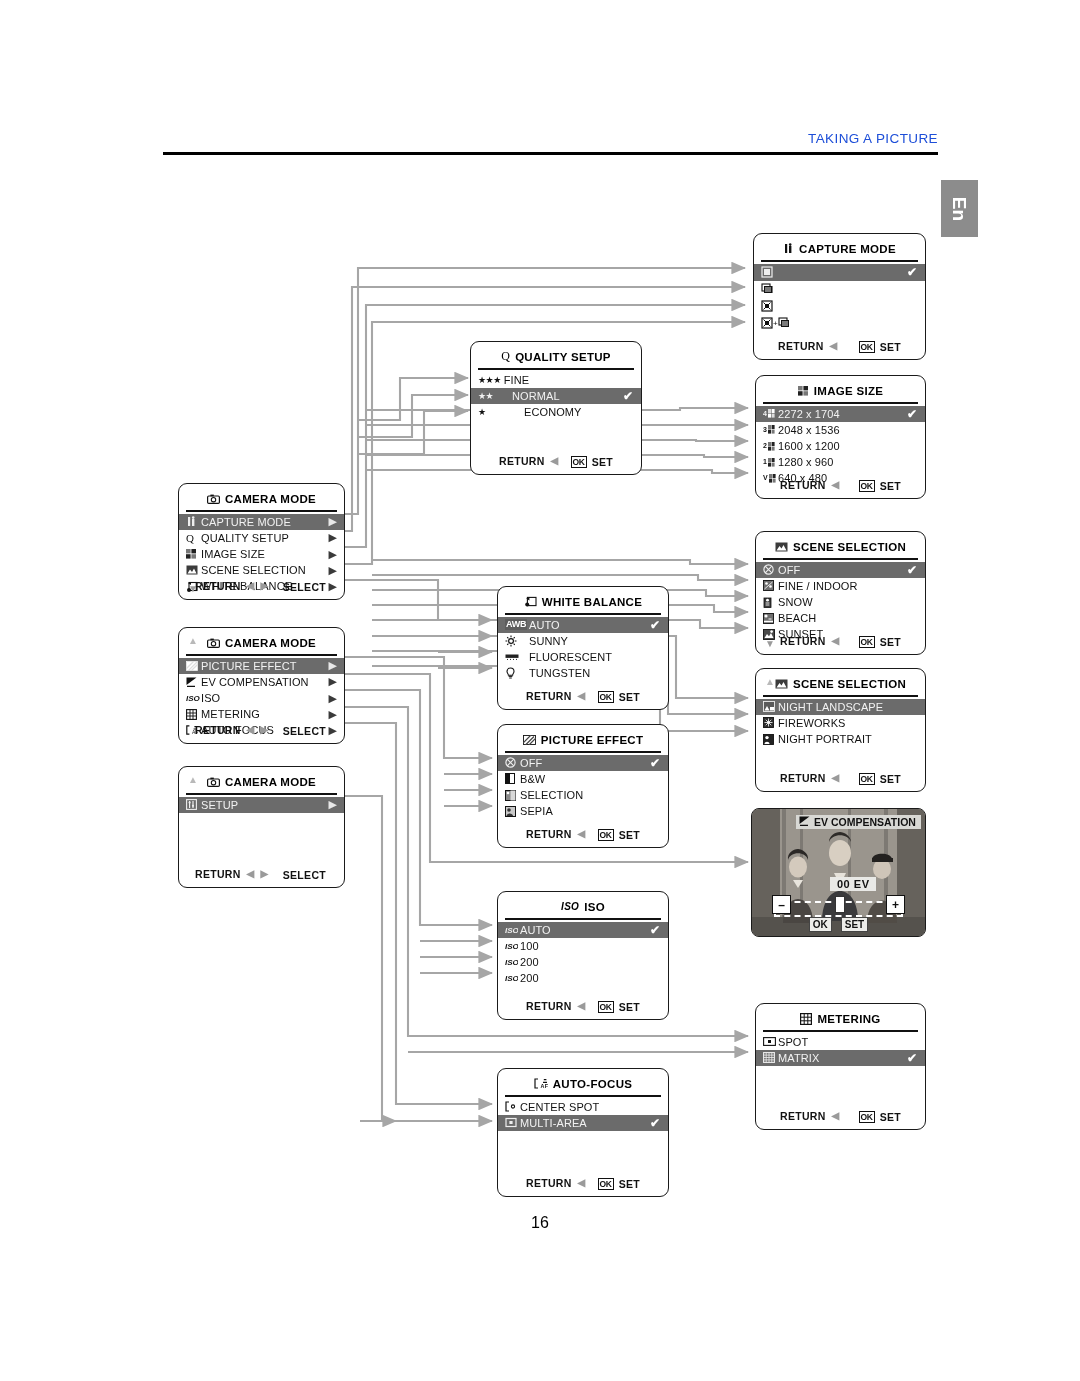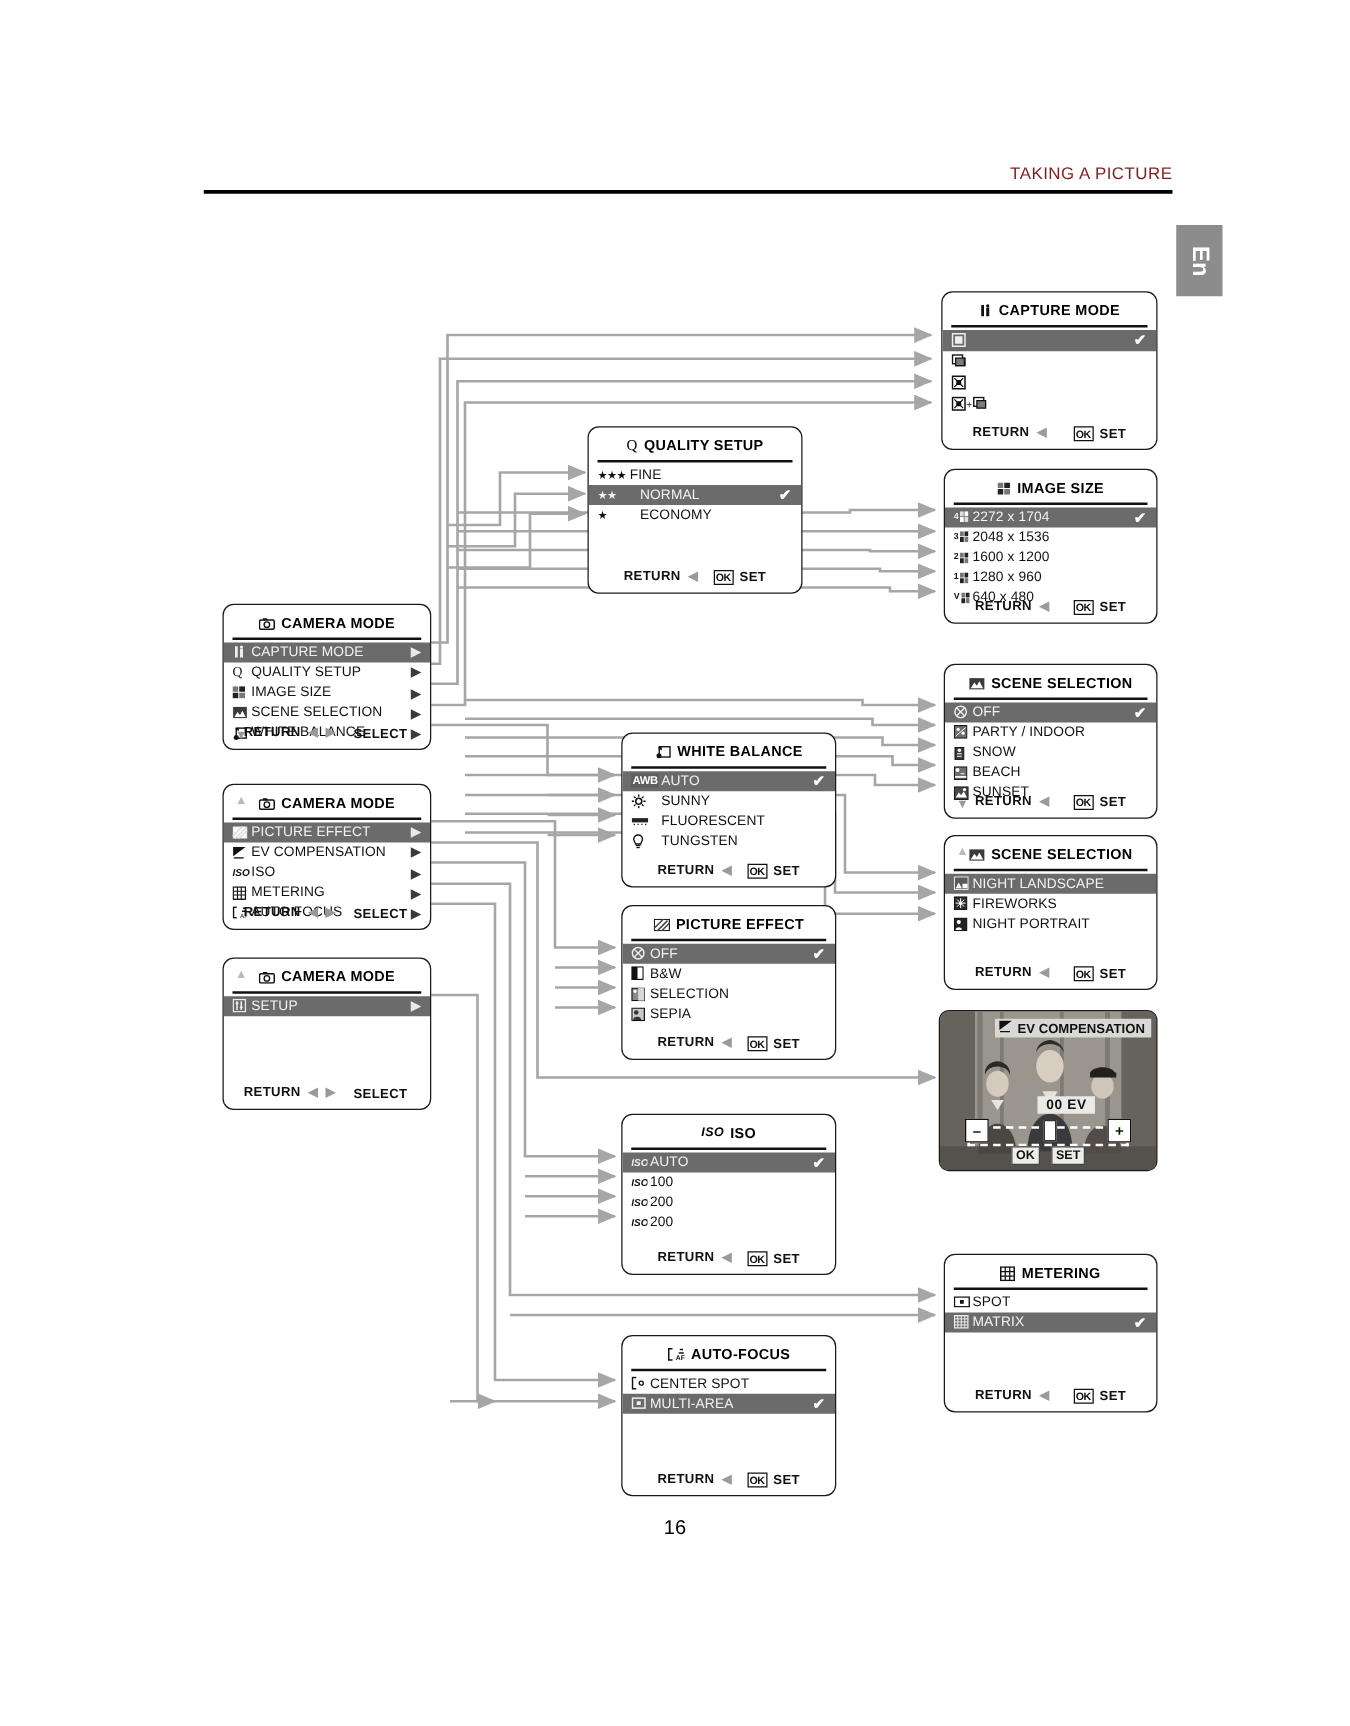--- a/index.html
+++ b/index.html
@@ -5,21 +5,21 @@
   html,body{margin:0;padding:0;}
   body{
     width:1080px;height:1381px;position:relative;background:#ffffff;
     font-family:"Liberation Sans",sans-serif;overflow:hidden;
   }
   .page{position:absolute;inset:0;}
 
   
   #running-head{
     position:absolute;left:0;top:131px;width:938px;text-align:right;
-    font-size:13.5px;letter-spacing:.4px;color:#7f1d1d;
+    font-size:13.5px;letter-spacing:.4px;color:#1d4ed8;
   }
   #head-rule{
     position:absolute;left:163px;top:152px;width:775px;height:3px;background:#000;
   }
   #page-title{
     position:absolute;left:163px;top:163px;
     font-size:18px;font-weight:bold;letter-spacing:.2px;color:#000;
   }
   #lang-tab{
     position:absolute;left:941px;top:180px;width:37px;height:57px;
@@ -375,21 +375,21 @@
         <span class="stars">★★★</span>
         <span class="lbl">FINE</span>
       </div>
       <div class="row sel">
         <span class="stars" style="width:26px;display:inline-block;">★★</span>
         <span class="lbl" style="padding-left:5px;">NORMAL</span>
         <span class="chk">✔</span>
       </div>
       <div class="row">
         <span class="stars" style="width:26px;display:inline-block;">★</span>
-        <span class="lbl" style="padding-left:5px;">ECONOMY</span>
+        <span class="lbl" style="padding-left:5px;margin-left:12px;">ECONOMY</span>
       </div>
     </div>
     <div class="foot">
       <span class="fl" style="margin-left:28px;">RETURN</span>
       <span class="fc">◀</span>
       <span class="fr" style="margin-right:28px;">
         <span class="okbox">OK</span>
         <span>SET</span>
       </span>
     </div>
@@ -572,21 +572,21 @@
       </div>
       <div class="row">
         <span class="ic">
             <svg width="11" height="11" viewBox="0 0 11 11">
               <rect x=".5" y=".5" width="10" height="10" fill="#6f6f6f" stroke="#111" stroke-width=".9"></rect>
               <circle cx="3.5" cy="3.5" r="1.3" fill="#fff"></circle>
               <circle cx="7.5" cy="6.5" r="1.3" fill="#fff"></circle>
               <path d="M1.5,9 L9.5,2" stroke="#fff" stroke-width=".8"></path>
             </svg>
           </span>
-        <span class="lbl">PARTY / INDOOR</span>
+        <span class="lbl">FINE / INDOOR</span>
       </div>
       <div class="row">
         <span class="ic">
             <svg width="9" height="11" viewBox="0 0 9 11">
               <rect x="1" y="1" width="7" height="9.5" fill="#3a3a3a" stroke="#111" stroke-width=".8"></rect>
               <circle cx="4.5" cy="3.2" r="1.4" fill="#fff"></circle>
               <path d="M2.6,6 L6.4,6 M2.6,8 L6.4,8" stroke="#fff" stroke-width=".9"></path>
             </svg>
           </span>
         <span class="lbl">SNOW</span>

